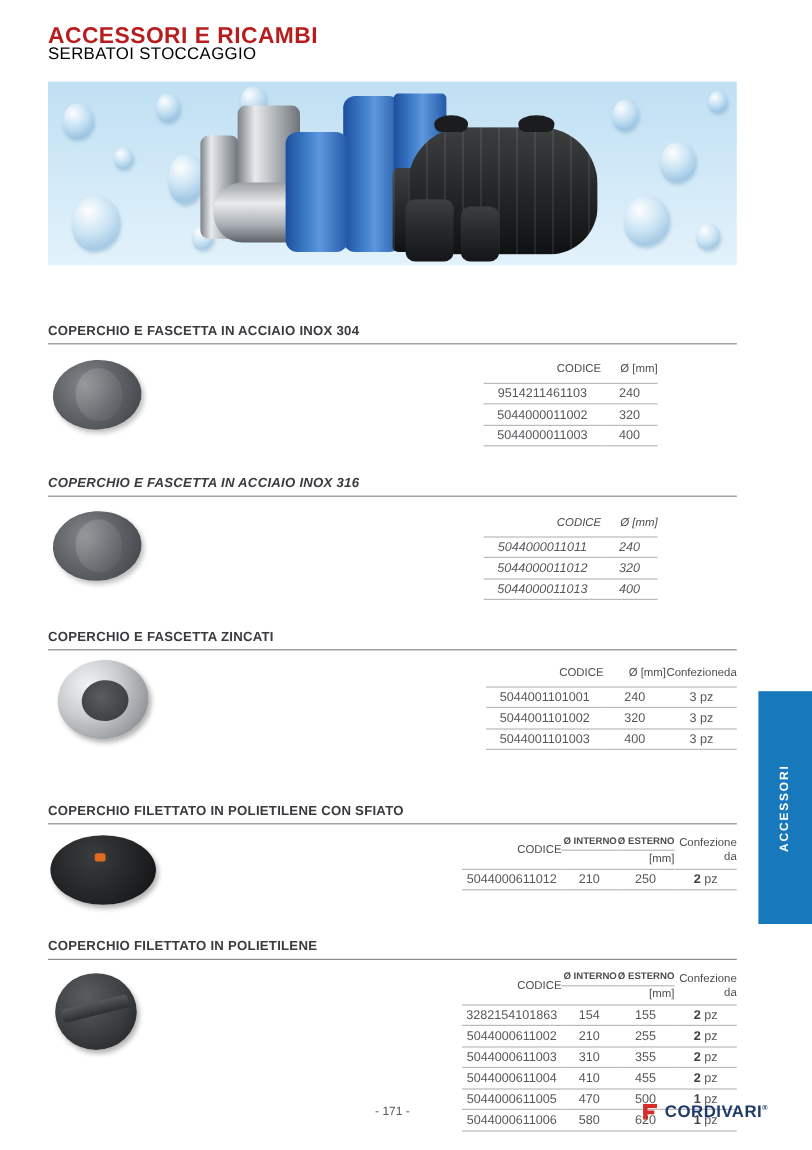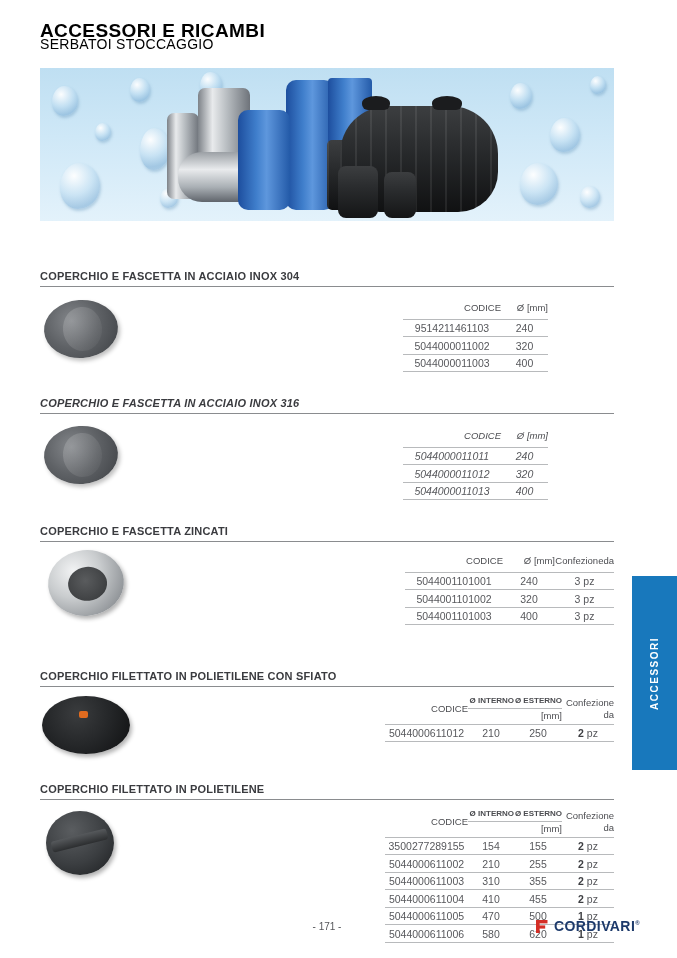--- a/index.html
+++ b/index.html
@@ -1,18 +1,18 @@
 <!DOCTYPE html>
 <html><head>
 <meta charset="utf-8">
 <style>
   * { margin:0; padding:0; box-sizing:border-box; }
   html,body { width:677px; height:958px; background:#fff; font-family:"Liberation Sans",sans-serif; position:relative; overflow:hidden; }
 
-  .page-title { position:absolute; left:40px; top:20px; font-size:19px; font-weight:bold; color:#000000; letter-spacing:.4px; }
+  .page-title { position:absolute; left:40px; top:20px; font-size:19px; font-weight:bold; color:#b91c1c; letter-spacing:.4px; }
   .page-subtitle { position:absolute; left:40px; top:36px; font-size:14px; font-weight:normal; color:#000000; letter-spacing:.3px; }
 
   
   .hero { position:absolute; left:40px; top:68px; width:574px; height:153px; overflow:hidden;
           background:linear-gradient(180deg,#bfdff2 0%,#cfe8f7 45%,#e3f2fb 100%); }
   .drop { position:absolute; border-radius:47% 53% 55% 45% / 55% 50% 50% 45%;
           background:radial-gradient(circle at 35% 28%, rgba(255,255,255,.95) 0%, rgba(190,220,240,.55) 45%, rgba(120,170,210,.55) 75%, rgba(100,150,195,.35) 100%);
           box-shadow:1px 2px 3px rgba(90,140,180,.35); }
   .tank { position:absolute; }
   .steel { background:linear-gradient(90deg,#7d8288 0%,#e8eaec 28%,#b9bec2 55%,#6e737a 100%); border-radius:7px; }
@@ -257,21 +257,21 @@
         <th class="dsub">Ø INTERNO</th>
         <th class="dsub">Ø ESTERNO</th>
         <th rowspan="2"><span>Confezione</span><span class="l2">da</span></th>
       </tr>
       <tr>
         <th colspan="2" class="mmrow">[mm]</th>
       </tr>
     </thead>
     <tbody>
         <tr>
-          <td>3500277289155</td>
+          <td>3282154101863</td>
           <td>154</td>
           <td>155</td>
           <td><b>2</b> pz</td>
         </tr>
         <tr>
           <td>5044000611002</td>
           <td>210</td>
           <td>255</td>
           <td><b>2</b> pz</td>
         </tr>

